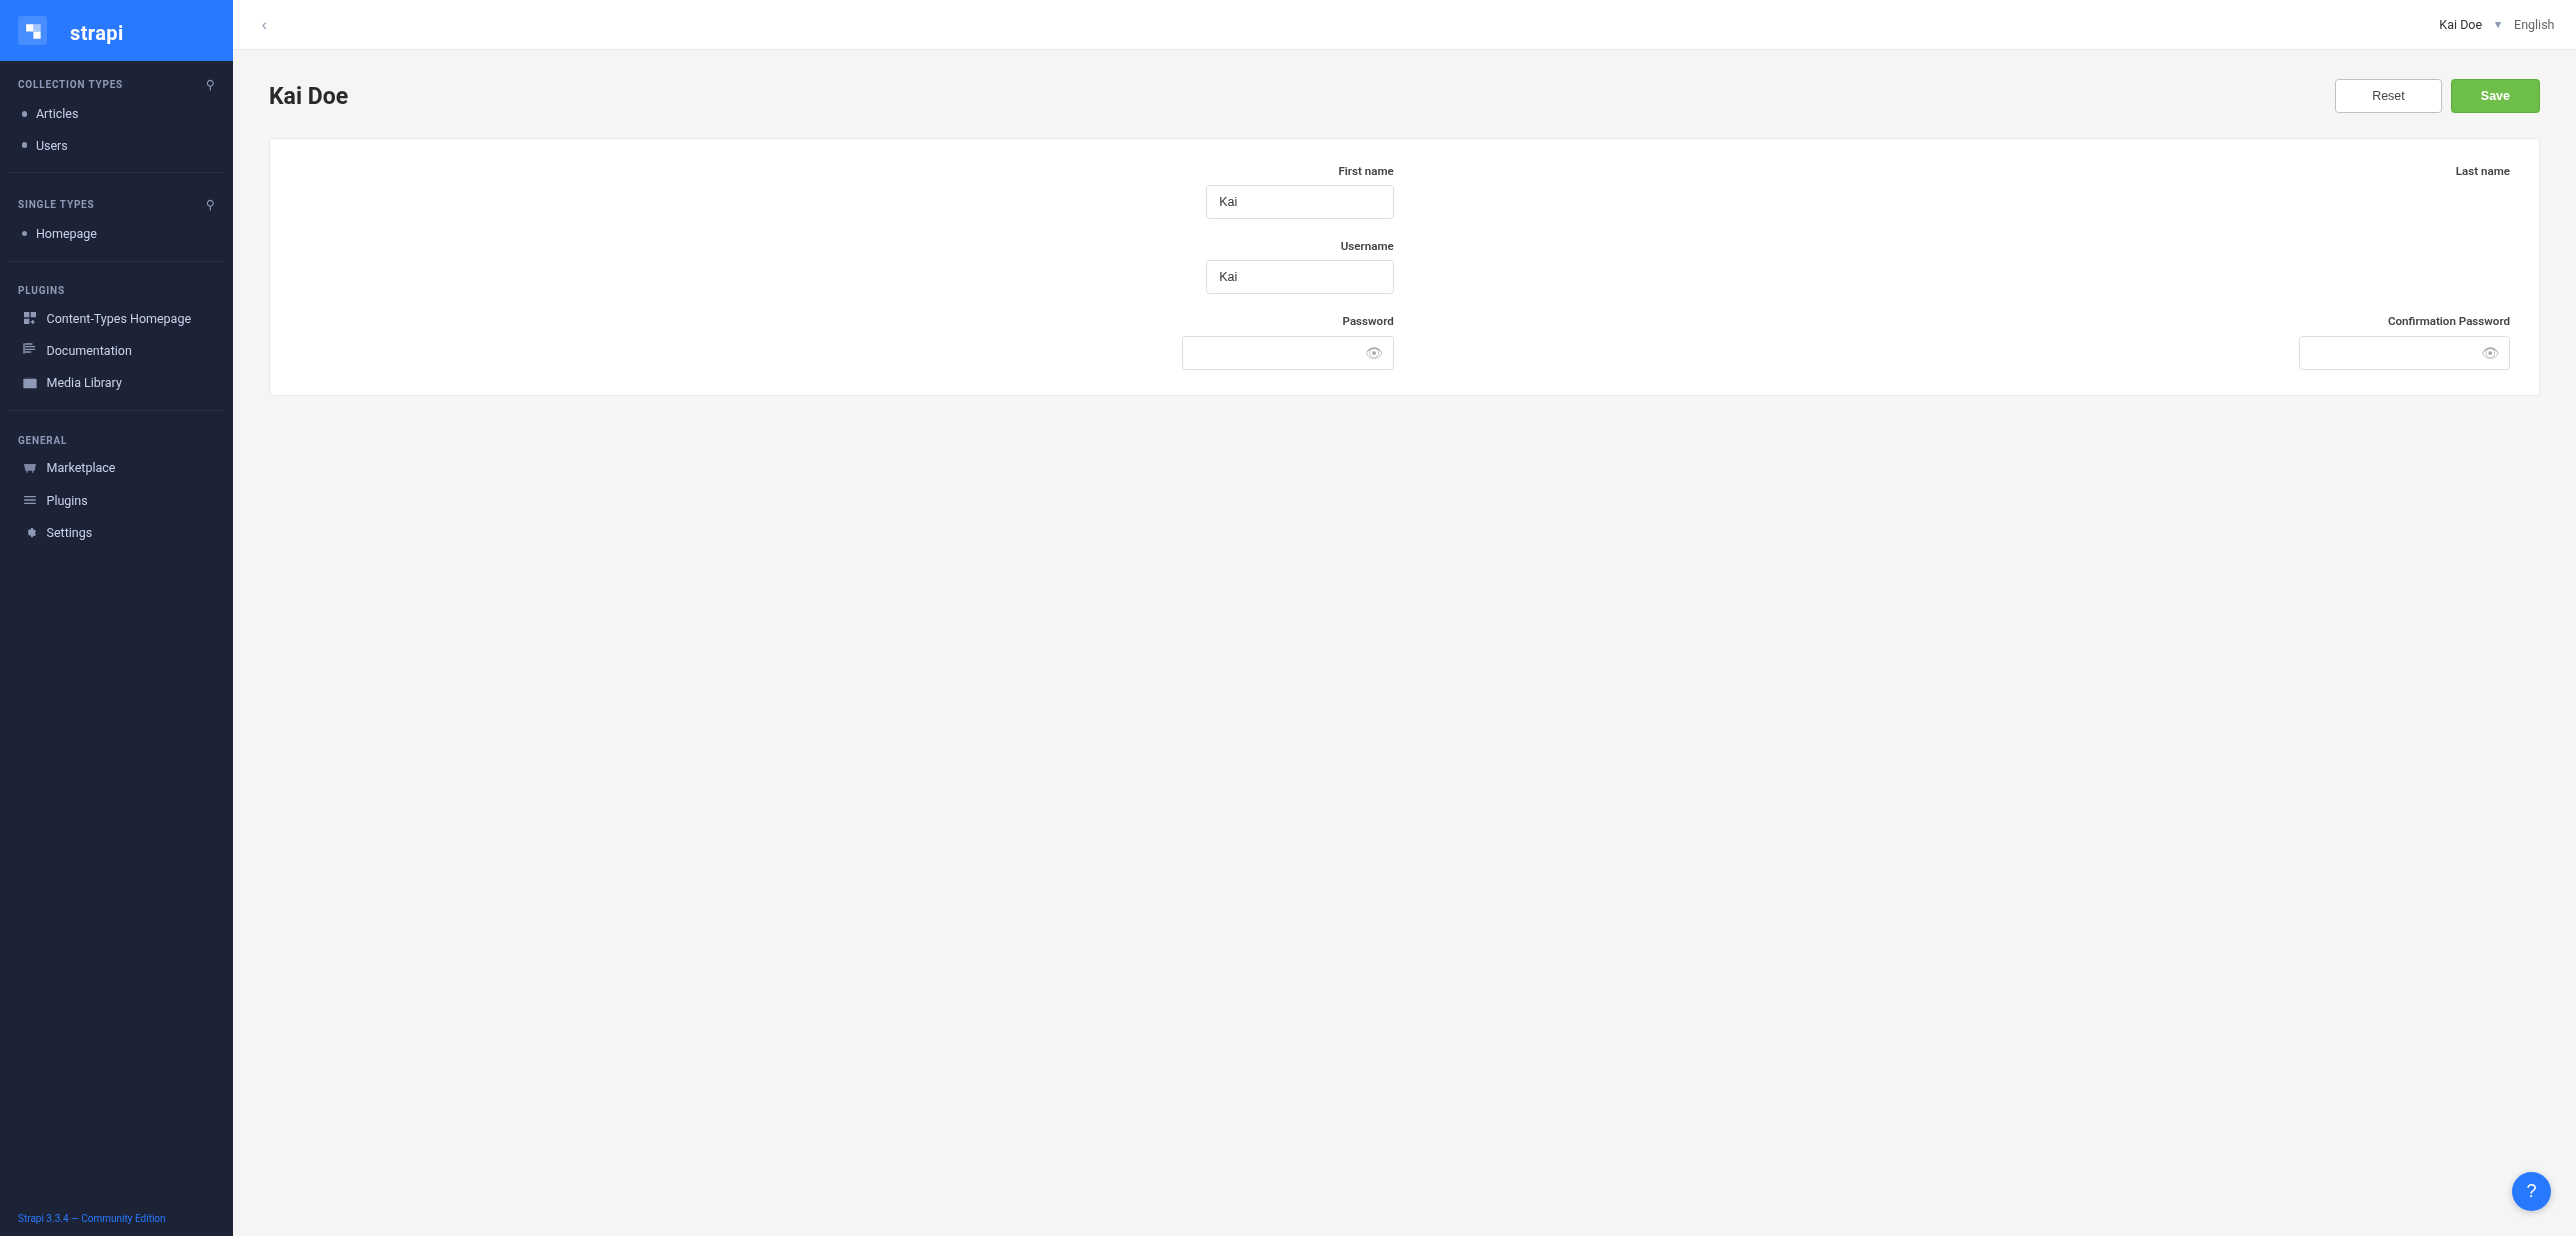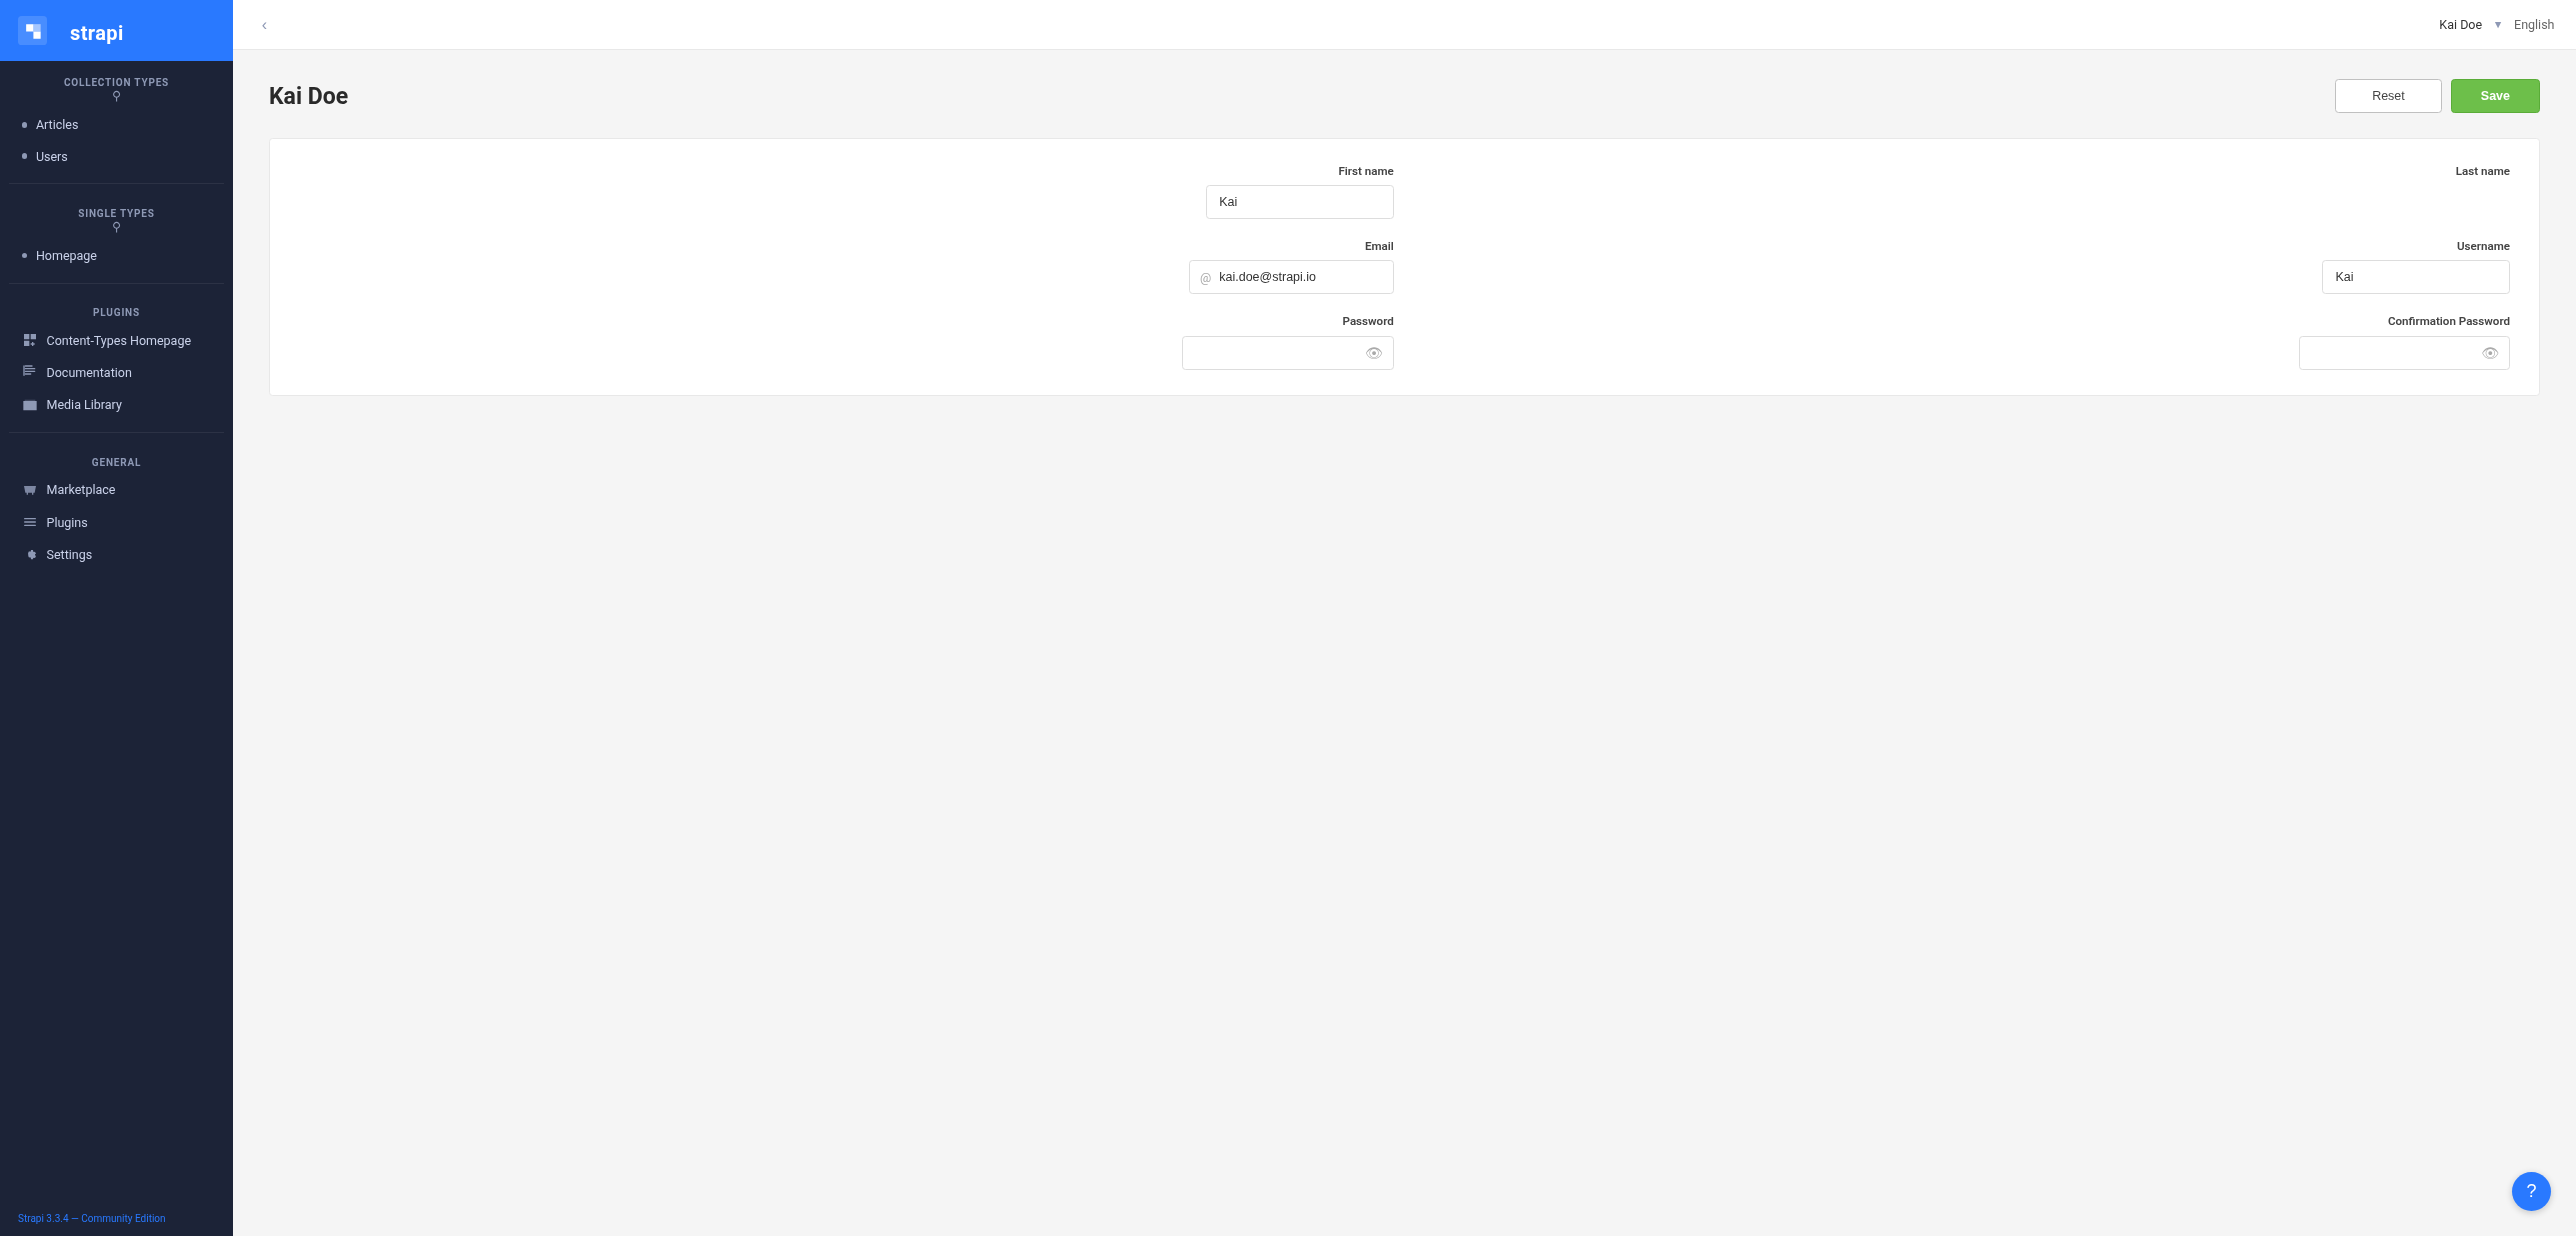--- a/index.html
+++ b/index.html
@@ -39,21 +39,20 @@
 
     .sidebar-section {
       padding: 16px 9px 3.6px 9px;
     }
 
     .sidebar-section-header {
       display: flex;
       align-items: center;
       justify-content: space-between;
       padding: 0 9px 7.2px 9px;
-      flex-direction: column;
     }
 
     .sidebar-section-title {
       font-size: 10px;
       font-weight: 700;
       color: #8e99b5;
       letter-spacing: 0.08em;
       text-transform: uppercase;
     }
 
@@ -440,27 +439,20 @@
         <div class="form-group">
           <label class="form-label">First name</label>
           <input type="text" class="form-input" value="Kai" style="">
         </div>
         <div class="form-group">
           <label class="form-label">Last name</label>
         </div>
       </div>
 
       <div class="form-row">
-        <div class="form-group">
-          <label class="form-label">Email</label>
-          <div class="input-with-icon">
-            <span class="at-icon">@</span>
-            <input type="email" class="form-input" value="kai.doe@strapi.io" style="">
-          </div>
-        </div>
         <div class="form-group">
           <label class="form-label">Username</label>
           <input type="text" class="form-input" value="Kai" style="">
         </div>
       </div>
 
       <div class="form-row">
         <div class="form-group">
           <label class="form-label">Password</label>
           <div class="input-with-eye">

